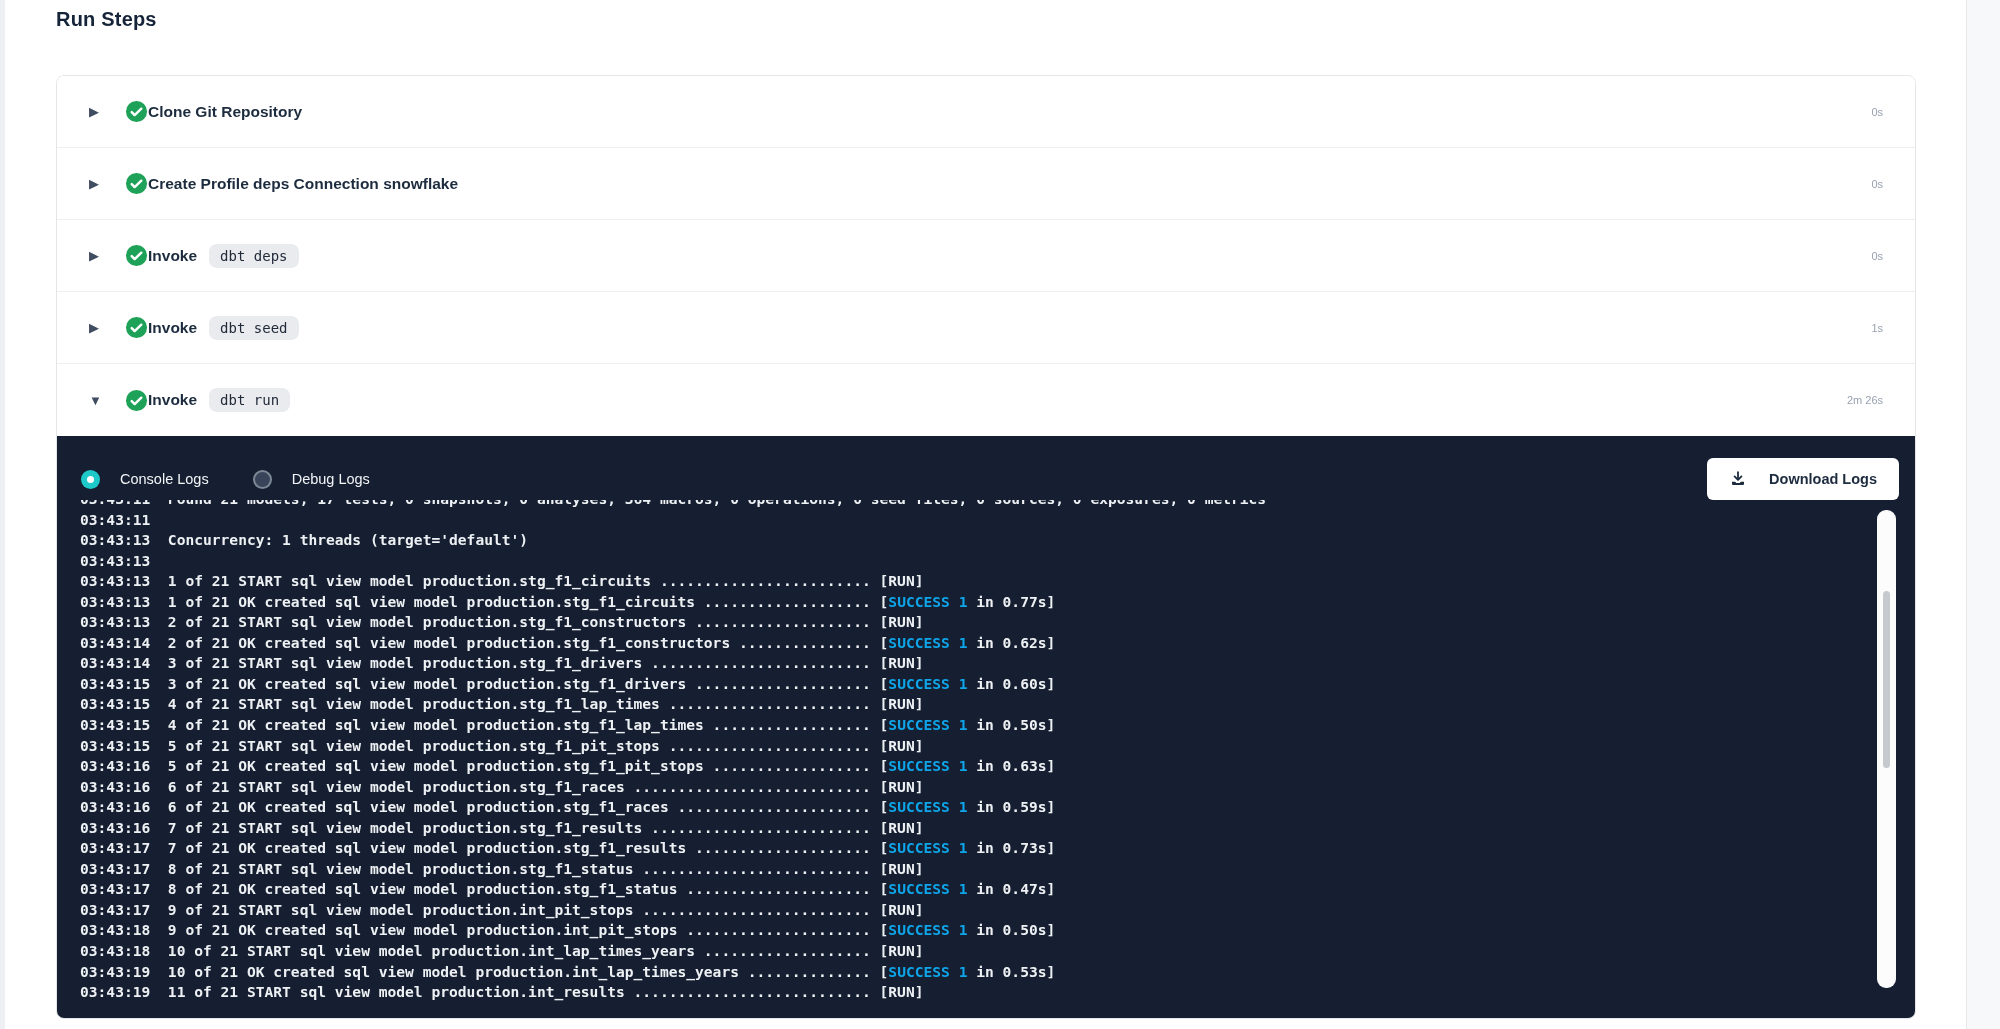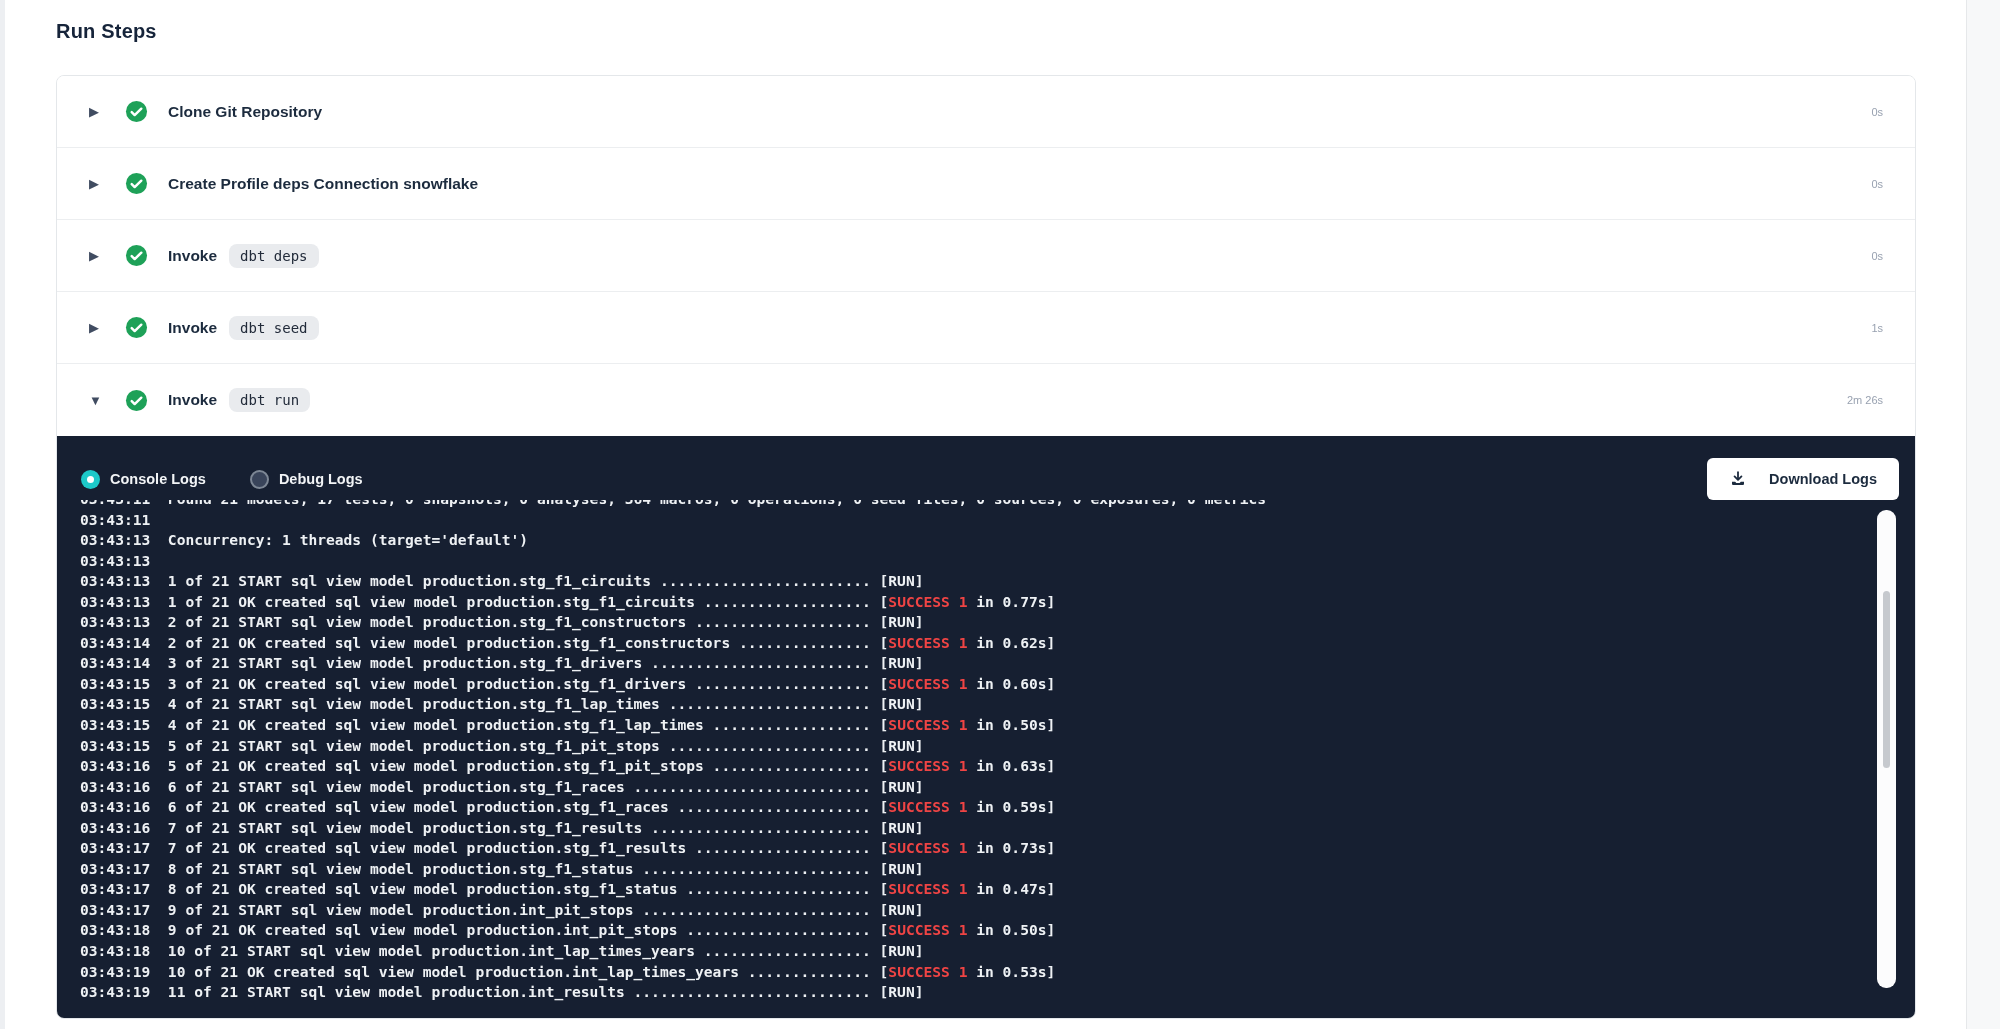--- a/index.html
+++ b/index.html
@@ -6,59 +6,59 @@
   html,body { margin:0; padding:0; }
   body {
     width:2000px; height:1029px; position:relative; overflow:hidden;
     background:#ffffff;
     font-family:"Liberation Sans", sans-serif;
   }
   .left-strip { position:absolute; left:0; top:0; width:5px; height:100%; background:#edeff2; }
   .right-gutter { position:absolute; left:1966px; top:0; width:34px; height:100%;
     background:#f7f8f9; border-left:1px solid #e6e8ea; }
 
-  .page-title { position:absolute; left:56px; top:20px; margin:0;
+  .page-title { position:absolute; left:56px; top:8px; margin:0;
     font-size:20px; font-weight:700; color:#16243a; letter-spacing:.2px; }
 
   .card { position:absolute; left:56px; top:75px; width:1860px;
     border:1px solid #e4e7ea; border-radius:8px; background:#fff; overflow:hidden; }
 
   .step-row { height:72px; display:flex; align-items:center; padding:0 32px;
     border-bottom:1px solid #eceef0; background:#fff; cursor:pointer; }
   .step-row:last-of-type { border-bottom:none; }
   .chev { width:18px; font-size:13px; color:#404c61; line-height:1; flex:0 0 auto; }
   .check { margin-left:18px; display:flex; flex:0 0 auto; }
-  .step-label { margin-left:20px; font-size:15.5px; font-weight:700; color:#1c2b3e; }
+  .step-label { font-size:15.5px; font-weight:700; color:#1c2b3e; }
   .chip { margin-left:12px; background:#e9ebee; border-radius:8px; padding:4px 11px;
     font-family:"DejaVu Sans Mono", monospace; font-size:14px; color:#222b3a; }
   .dur { margin-left:auto; font-size:11px; color:#98a1b0; }
 
   .log-panel { position:relative; background:#161f31; height:582px; }
   .toolbar { display:flex; align-items:center; justify-content:space-between;
     padding:22px 16px 0 24px; }
   .tabs { display:flex; align-items:center; gap:44px; }
   .radio { display:flex; align-items:center; gap:10px; cursor:pointer; }
   .rdot { width:19px; height:19px; border-radius:50%;
     display:flex; align-items:center; justify-content:center; flex:0 0 auto; }
   .rdot.sel { background:#1dc9c9; }
   .rdot.sel .rdot-inner { width:7px; height:7px; border-radius:50%; background:#ffffff; }
   .rdot.unsel { background:#39445a; border:2px solid #7d8795; }
-  .rlabel { color:#f2f4f6; font-weight:700; font-size:14.5px; }
+  .rlabel { color:#f2f4f6; font-weight:400; font-size:14.5px;margin-left:10px; }
 
   .dl-btn { display:flex; align-items:center; gap:22px; background:#ffffff; border:none;
     border-radius:6px; height:42px; padding:12px 22px; font-family:inherit;
     font-size:14.5px; font-weight:700; color:#1c2b3e; cursor:pointer; }
 
   .log-view { position:absolute; top:64px; left:0; right:0; bottom:0;
     overflow:hidden; padding-left:23px; }
   #loglines { margin:-11px 0 0 0; font-family:"DejaVu Sans Mono", monospace;
     font-size:14.6px; line-height:20.55px; font-weight:700; color:#eef1f4;
     white-space:pre; }
   .logline { white-space:pre; }
-  .lgreen { color:#ef4444; }
+  .lgreen { color:#0ea5e9; }
 
   .scroll-track { position:absolute; top:74px; right:19px; width:19px; height:478px;
     background:#fcfcfd; border-radius:9px; }
   .scroll-thumb { position:absolute; top:81px; left:6px; width:7px; height:177px;
     background:#c6c9ce; border-radius:4px; }
 </style>
 </head>
 <body>
 
 <div class="left-strip"></div>

